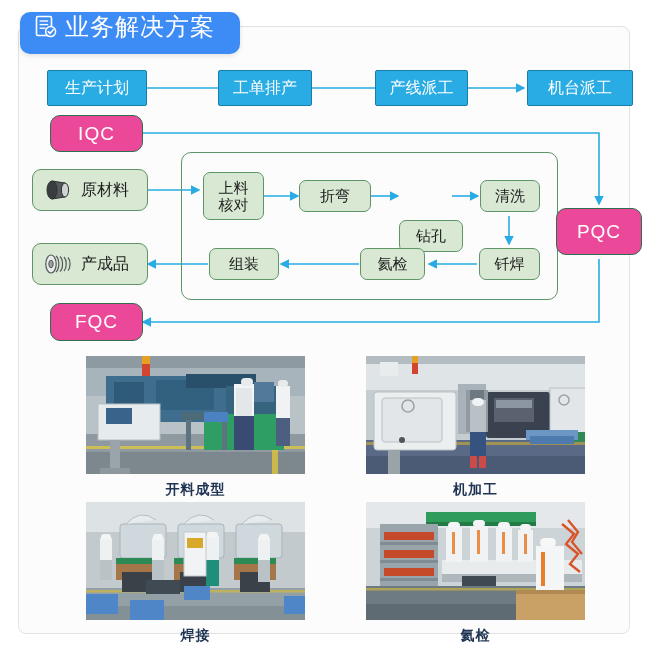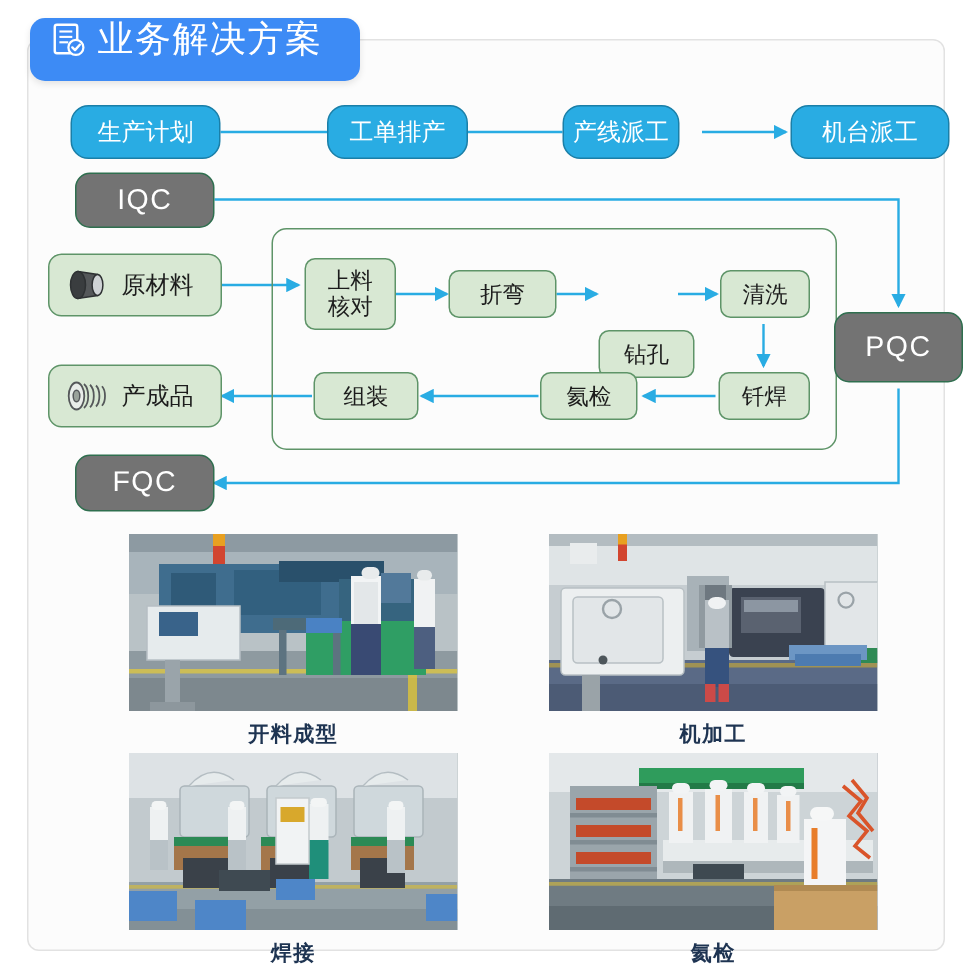--- a/index.html
+++ b/index.html
@@ -46,25 +46,25 @@
     position:absolute;box-sizing:border-box;
     display:flex;align-items:center;justify-content:center;
     text-align:center;z-index:5;
   }
   
   .node.cyan{
     background:#29ace3;
     border:1px solid #1a7fa8;
     color:#ffffff;
     font-size:16px;
-    border-radius:12px;
+    border-radius:2px;
   }
   
   .node.blue{
-    background:#737373;
+    background:#ec4899;
     border:1px solid #2f6f4f;
     color:#ffffff;
     font-size:19px;
     border-radius:10px;
     letter-spacing:1px;
   }
   
   .node.green{
     background:#d8e8d3;
     border:1px solid #5e9468;
@@ -157,21 +157,21 @@
     </svg>
     <span class="header-title">业务解决方案</span>
   </div>
 
   <div class="node cyan" style="left:47px;top:70px;width:100px;height:36px;">
     <span>生产计划</span>
   </div>
   <div class="node cyan" style="left:218px;top:70px;width:94px;height:36px;">
     <span>工单排产</span>
   </div>
-  <div class="node cyan" style="left:375px;top:70px;width:78px;height:36px;">
+  <div class="node cyan" style="left:375px;top:70px;width:93px;height:36px;">
     <span>产线派工</span>
   </div>
   <div class="node cyan" style="left:527px;top:70px;width:106px;height:36px;">
     <span>机台派工</span>
   </div>
 
   <div class="node blue" style="left:50px;top:115px;width:93px;height:37px;">
     <span>IQC</span>
   </div>
   <div class="node blue" style="left:556px;top:208px;width:86px;height:47px;">

